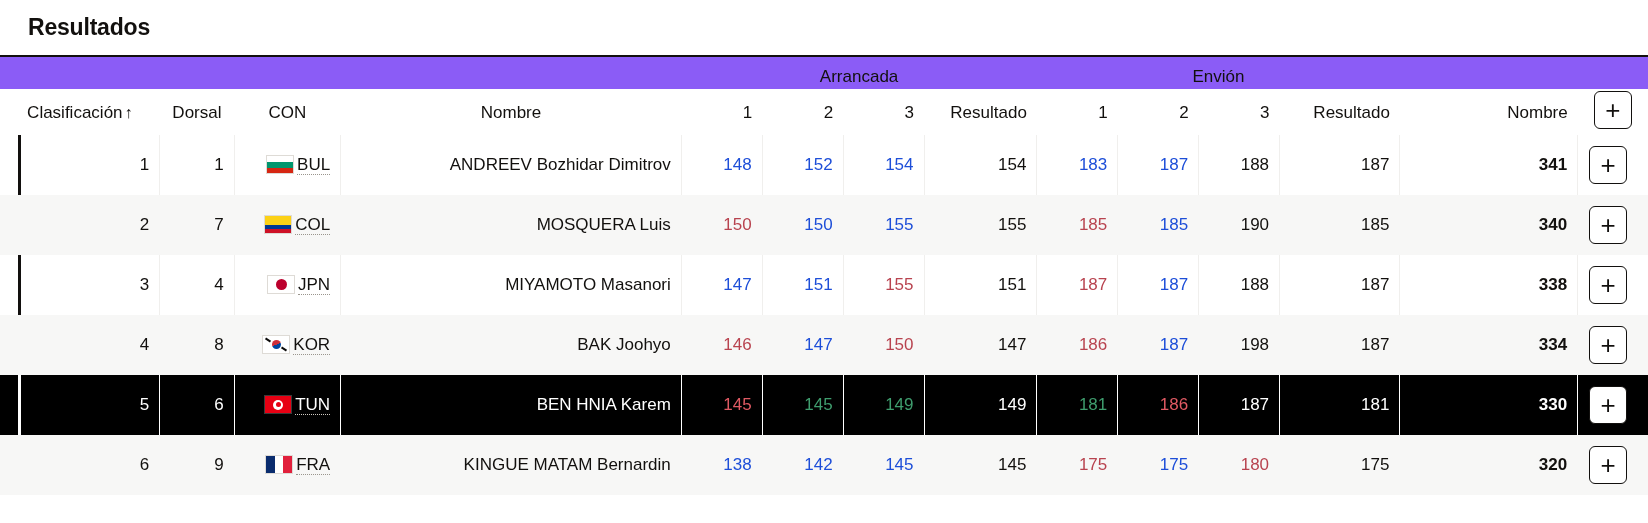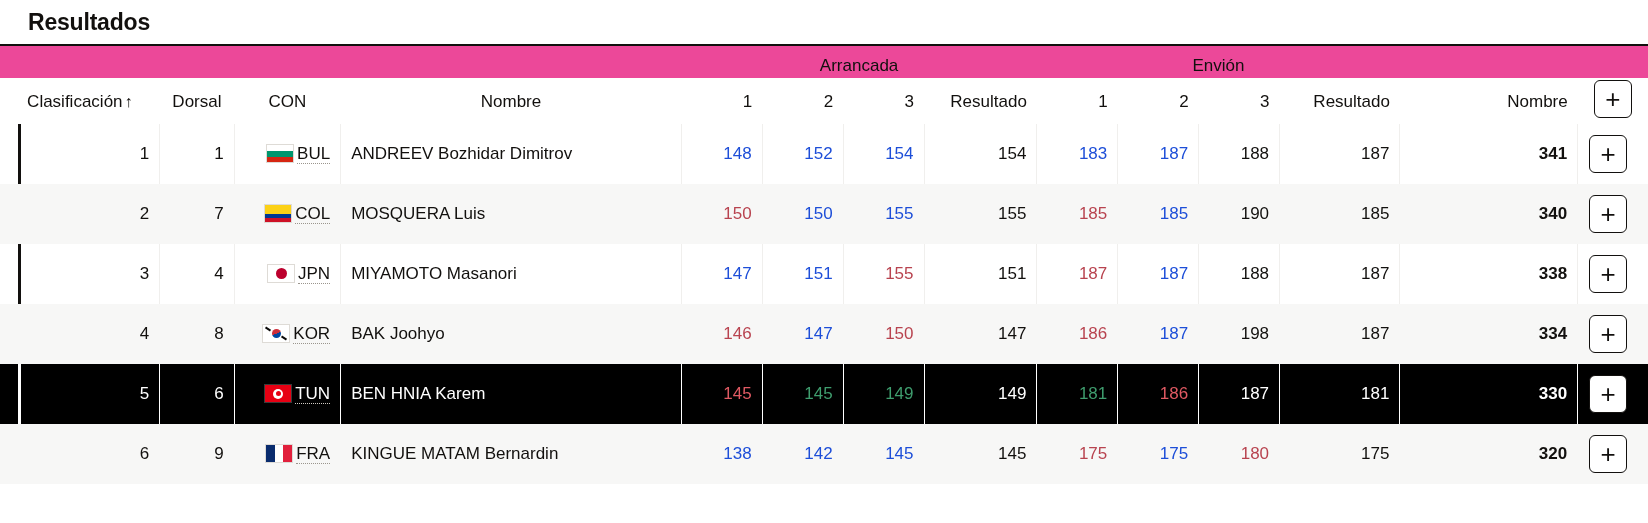--- a/index.html
+++ b/index.html
@@ -14,21 +14,21 @@
   #app {
     width: 1648px;
     height: 523px;
     background: #ffffff;
     position: relative;
     overflow: hidden;
   }
 
   
   .titlebar {
-    height: 44px;
+    height: 55px;
     display: flex;
     align-items: center;
     justify-content: space-between;
     padding: 0 10px 0 28px;
   }
   .page-title {
     font-size: 23px;
     font-weight: bold;
     color: #12100e;
     letter-spacing: -0.2px;
@@ -70,21 +70,21 @@
   col.c-exp     { width: 66px;  }
 
   thead tr.grouprow th {
     border: 0;
     border-top: 2px solid #12100e;
     padding: 10px 0 2px 0;
     font-size: 17px;
     font-weight: normal;
     color: #12100e;
     text-align: center;
-    background: #ec4899;
+    background: #8b5cf6;
     vertical-align: bottom;
   }
   thead tr.labelrow th {
     border: 0;
     padding: 2px 10px 12px 10px;
     font-size: 17px;
     font-weight: normal;
     color: #12100e;
     background: #ffffff;
     vertical-align: bottom;
@@ -107,21 +107,21 @@
     color: #12100e;
     padding: 0 10px;
     border-right: 1px solid #f0efed;
     vertical-align: middle;
     white-space: nowrap;
   }
   tbody tr.even td { border-right-color: #f7f7f6; }
   tbody tr.sel td  { color: #ffffff; border-right-color: #ffffff; }
   tbody td.last { border-right: 0; }
 
-  td.ta-l { text-align: left; }
+  td.ta-l { text-align: right; }
   td.ta-r { text-align: right; }
 
   
   td.rank-cell { position: relative; }
   tr.accent td.rank-cell::before {
     content: "";
     position: absolute;
     left: 18px; top: 0; bottom: 0;
     width: 3px;
     background: #12100e;

